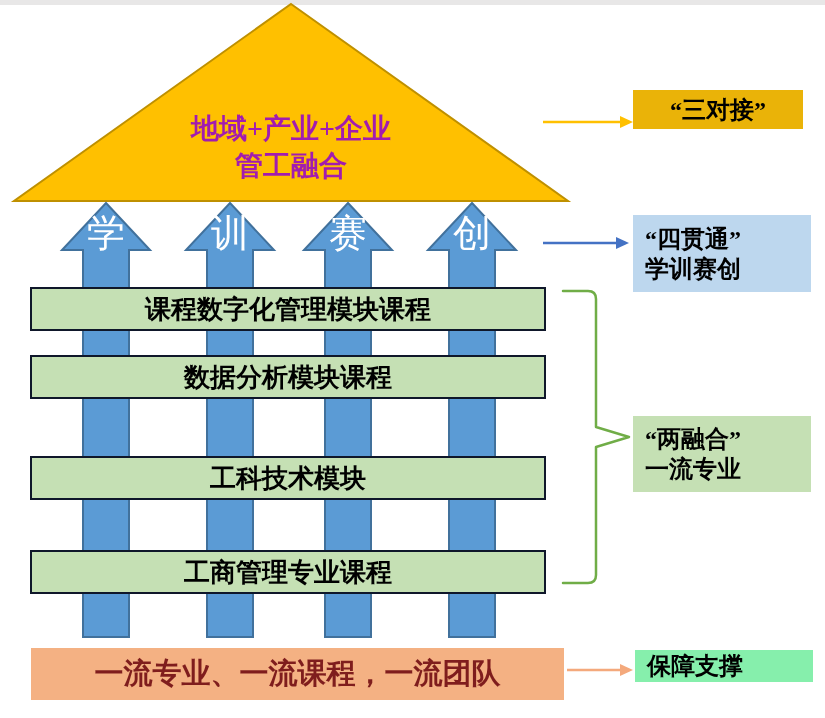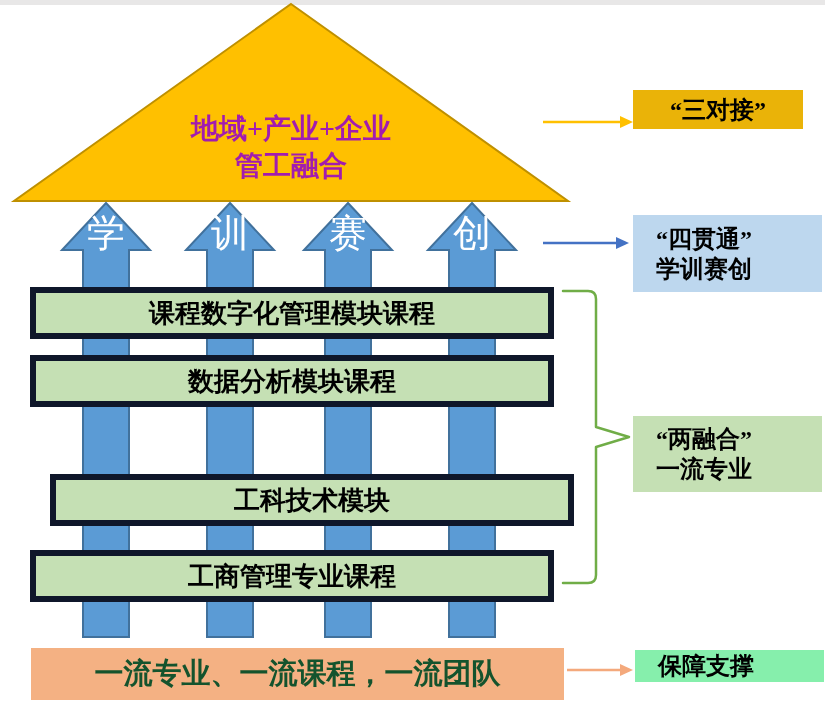--- a/index.html
+++ b/index.html
@@ -23,37 +23,37 @@
     text-align:center;font-size:28px;font-weight:700;color:#a21caf;
     line-height:37px;z-index:2;
   }
   .arrow-label{
     position:absolute;top:206px;width:64px;height:54px;
     line-height:54px;text-align:center;
     font-size:38px;color:#ffffff;z-index:2;
   }
   .module-bar{
     position:absolute;left:30px;width:512px;height:40px;
-    background:#c5e0b4;border:6px solid #0f172a;
+    background:#c5e0b4;border:2px solid #0f172a;
     display:flex;align-items:center;justify-content:center;
     font-size:26px;font-weight:700;color:#000;z-index:2;
   }
   .foundation-bar{
     position:absolute;left:31px;top:648px;width:533px;height:52px;
     background:#f4b183;
     display:flex;align-items:center;justify-content:center;
-    font-size:29px;font-weight:700;color:#14532d;z-index:2;
+    font-size:29px;font-weight:700;color:#7f1d1d;z-index:2;
   }
   .tag{
     position:absolute;left:633px;width:170px;
     display:flex;flex-direction:column;justify-content:center;
     font-size:24px;font-weight:700;color:#000;line-height:30px;z-index:2;
   }
   .tag.centered{text-align:center;}
-  .tag.padded{padding-left:23px;width:166px;}
+  .tag.padded{padding-left:12px;width:166px;}
   .tag-yellow{background:#eab308;top:90px;height:39px;}
   .tag-blue{background:#bdd7ee;top:215px;height:77px;}
   .tag-green{background:#c5e0b4;top:416px;height:76px;width:174px;}
   .tag-orange{background:#86efac;top:650px;height:32px;left:635px;width:168px;}
 </style>
 </head>
 <body>
 
 <div class="canvas">
 
@@ -89,21 +89,21 @@
   <div class="arrow-label" style="left:198px;">训</div>
   <div class="arrow-label" style="left:316px;">赛</div>
   <div class="arrow-label" style="left:440px;">创</div>
 
   <div class="module-bar" style="top:287px;">
     <span>课程数字化管理模块课程</span>
   </div>
   <div class="module-bar" style="top:355px;">
     <span>数据分析模块课程</span>
   </div>
-  <div class="module-bar" style="top:474px;margin-left:20px;">
+  <div class="module-bar" style="top:456px;">
     <span>工科技术模块</span>
   </div>
   <div class="module-bar" style="top:550px;text-align:center;">
     <span>工商管理专业课程</span>
   </div>
 
   <div class="foundation-bar">
     <span>一流专业、一流课程，一流团队</span>
   </div>
 

